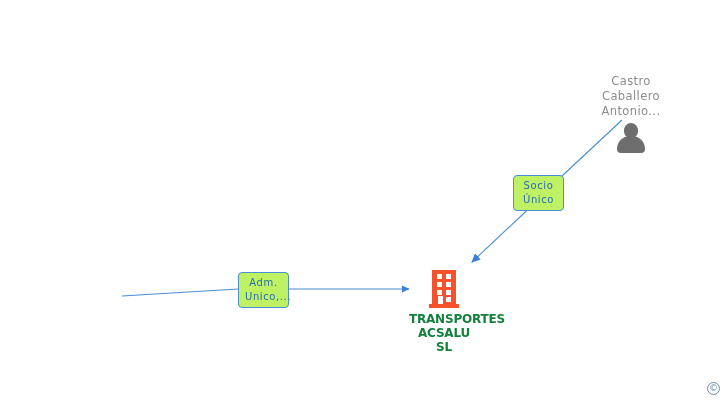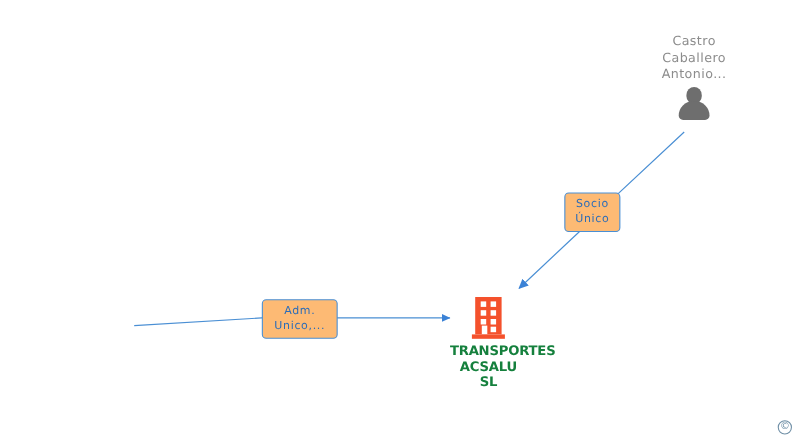--- a/index.html
+++ b/index.html
@@ -59,20 +59,21 @@
   }
 
   .node-label {
     font-family: "DejaVu Sans", sans-serif;
     font-size: 11.5px;
     line-height: 15px;
     color: #8c8c8c;
     text-align: center;
     letter-spacing: 0.4px;
     white-space: pre-line;
+    margin-top: 44px;
   }
 
   
   .company-icon {
     width: 30px;
     height: 38px;
     position: relative;
   }
   .company-icon .tower {
     position: absolute;
@@ -111,21 +112,21 @@
     line-height: 14px;
     color: #15803d;
     text-align: center;
     white-space: pre-line;
     letter-spacing: -0.2px;
   }
 
   
   .edge-label {
     position: absolute;
-    background: #fdba74;
+    background: #bef264;
     border: 1px solid #4a8fd4;
     border-radius: 4px;
     color: #2b6cb8;
     font-family: "DejaVu Sans", sans-serif;
     font-size: 10px;
     line-height: 14px;
     letter-spacing: 0.6px;
     text-align: center;
     padding: 3px 6px;
     white-space: pre-line;
@@ -206,21 +207,21 @@
   <div class="node" style="left:586px; top:30px; width:90px;">
     <div class="node-label">Castro
 Caballero
 Antonio...</div>
     <div class="person-icon" style="margin:4px auto 0;">
       <div class="head"></div>
       <div class="body"></div>
     </div>
   </div>
 
-  <div class="edge-label" style="left:238px; top:272px; width:69px;">Adm.
+  <div class="edge-label" style="left:238px; top:272px; width:51px;">Adm.
 Unico,...</div>
 
   <div class="edge-label" style="left:513px; top:175px; width:51px;">Socio
 Único</div>
 
   <div id="watermark">
     <div class="copy">©</div>
   </div>
 
 </div>

